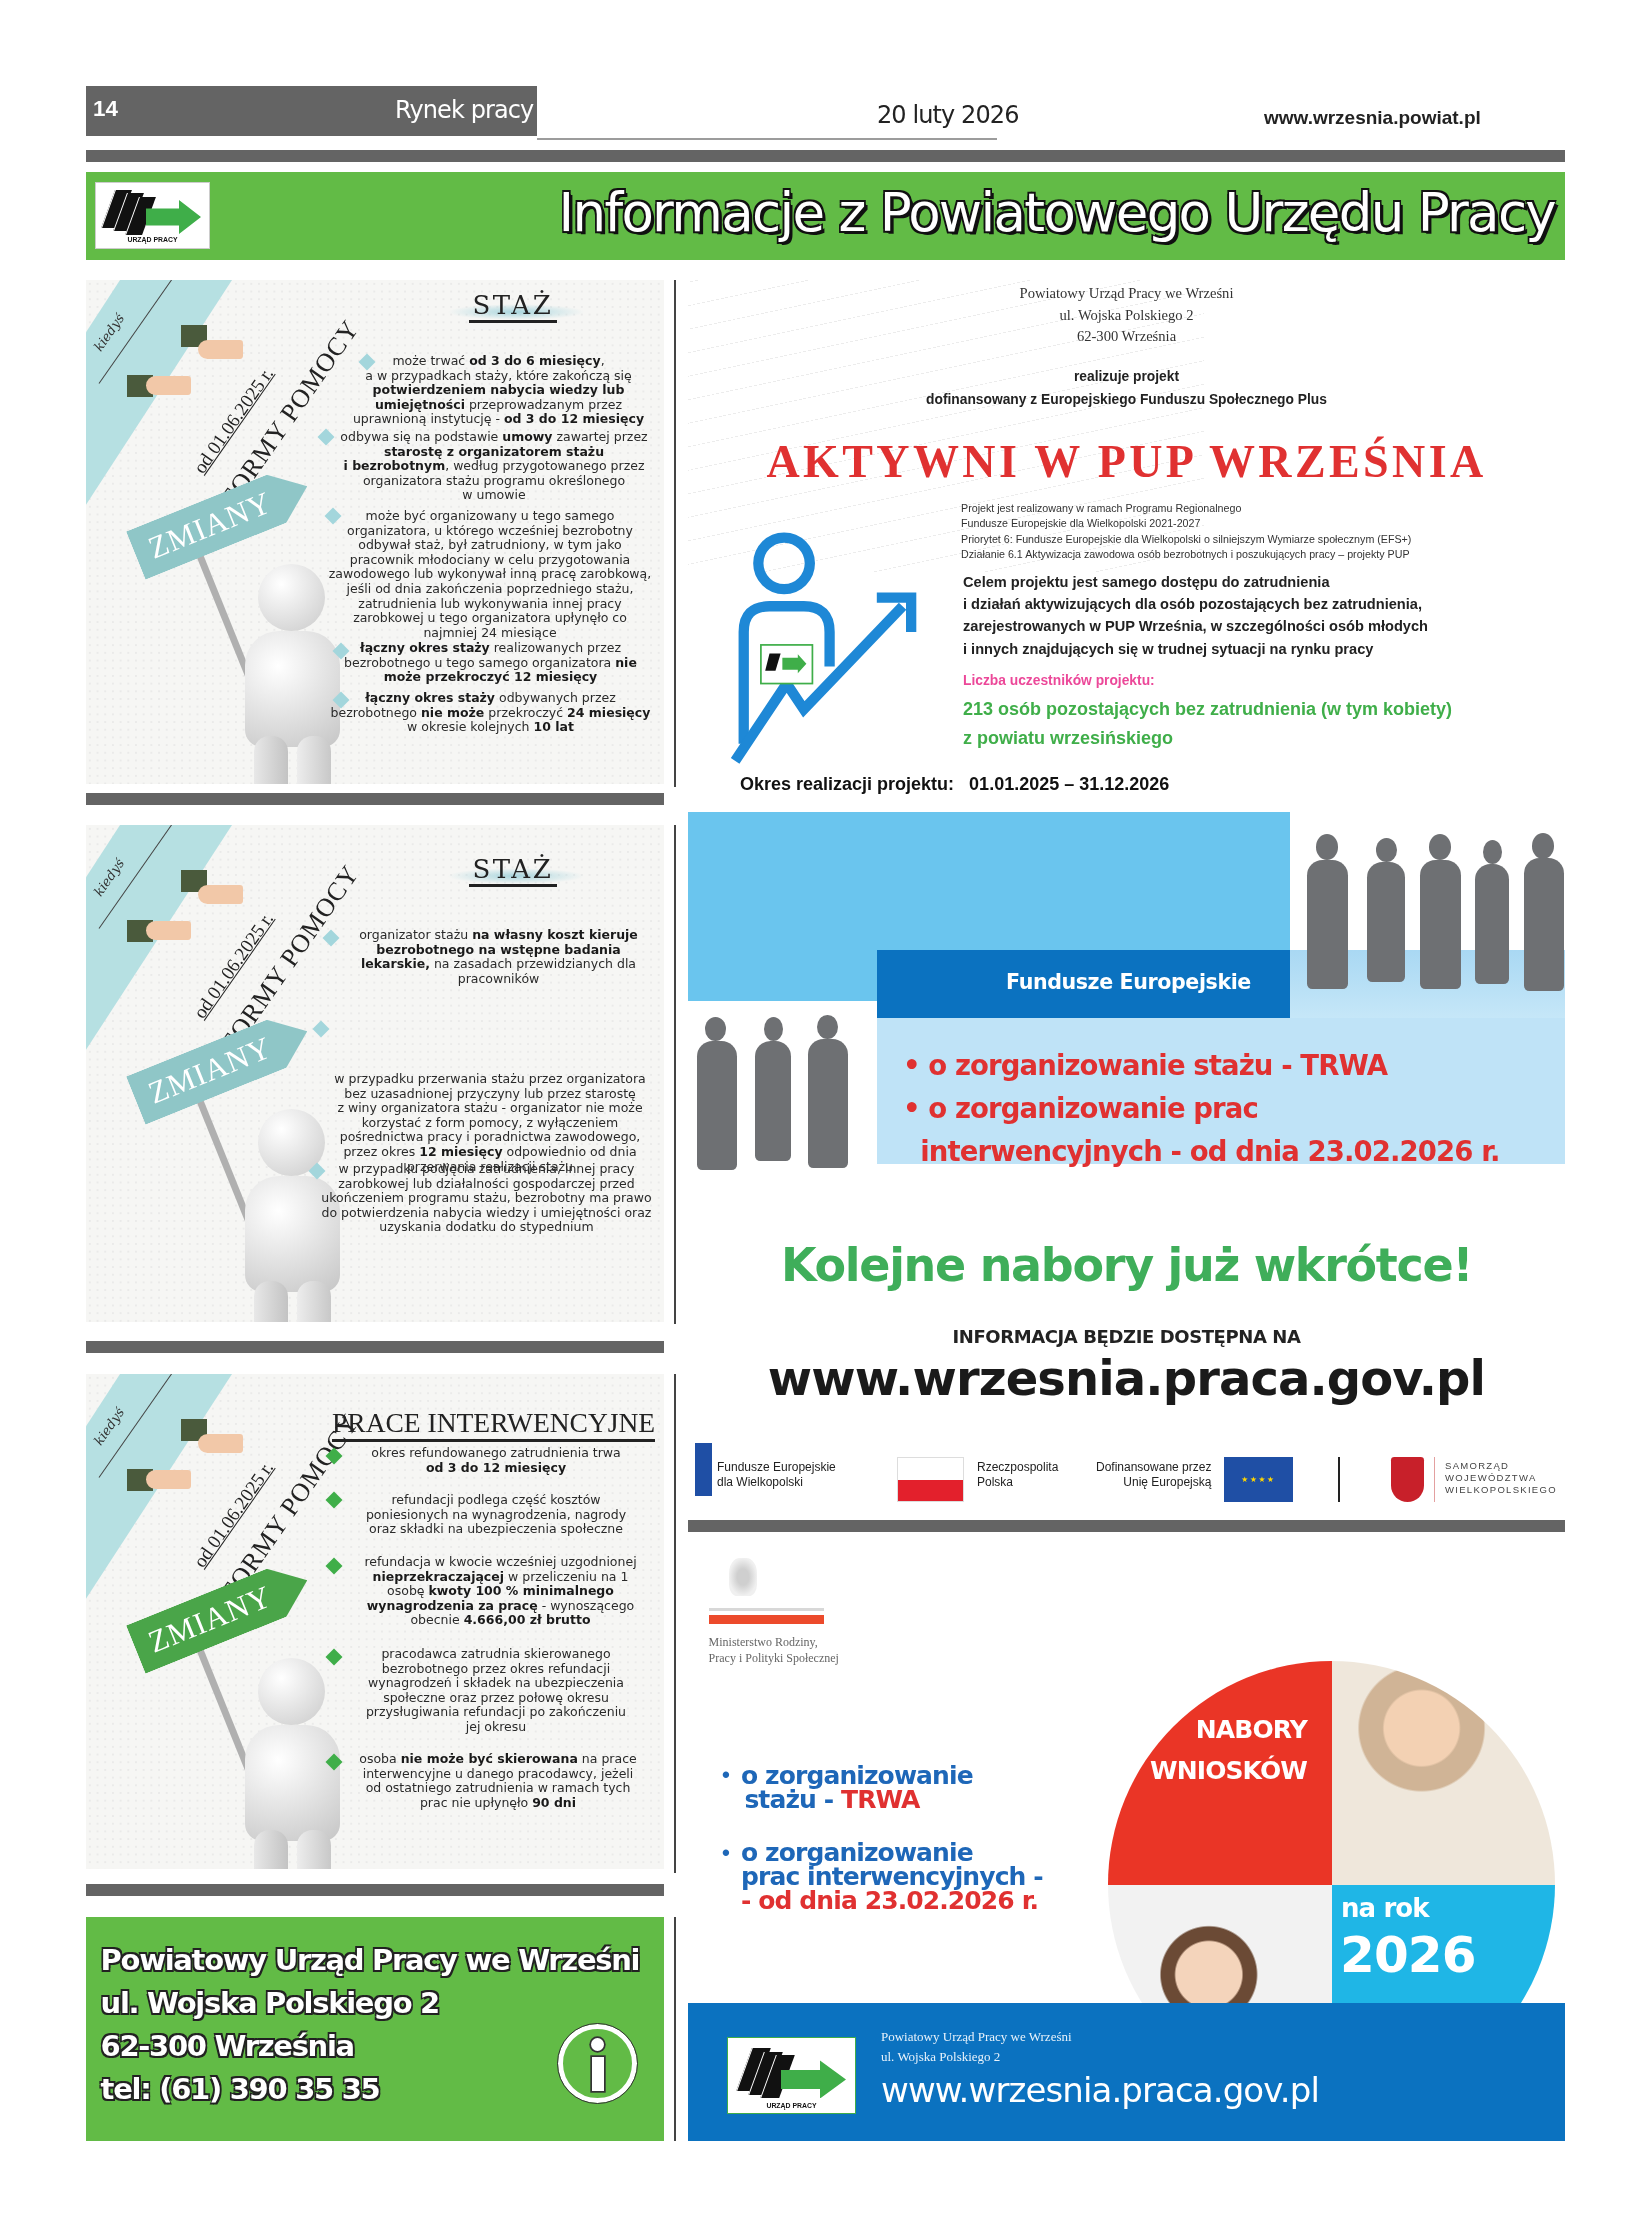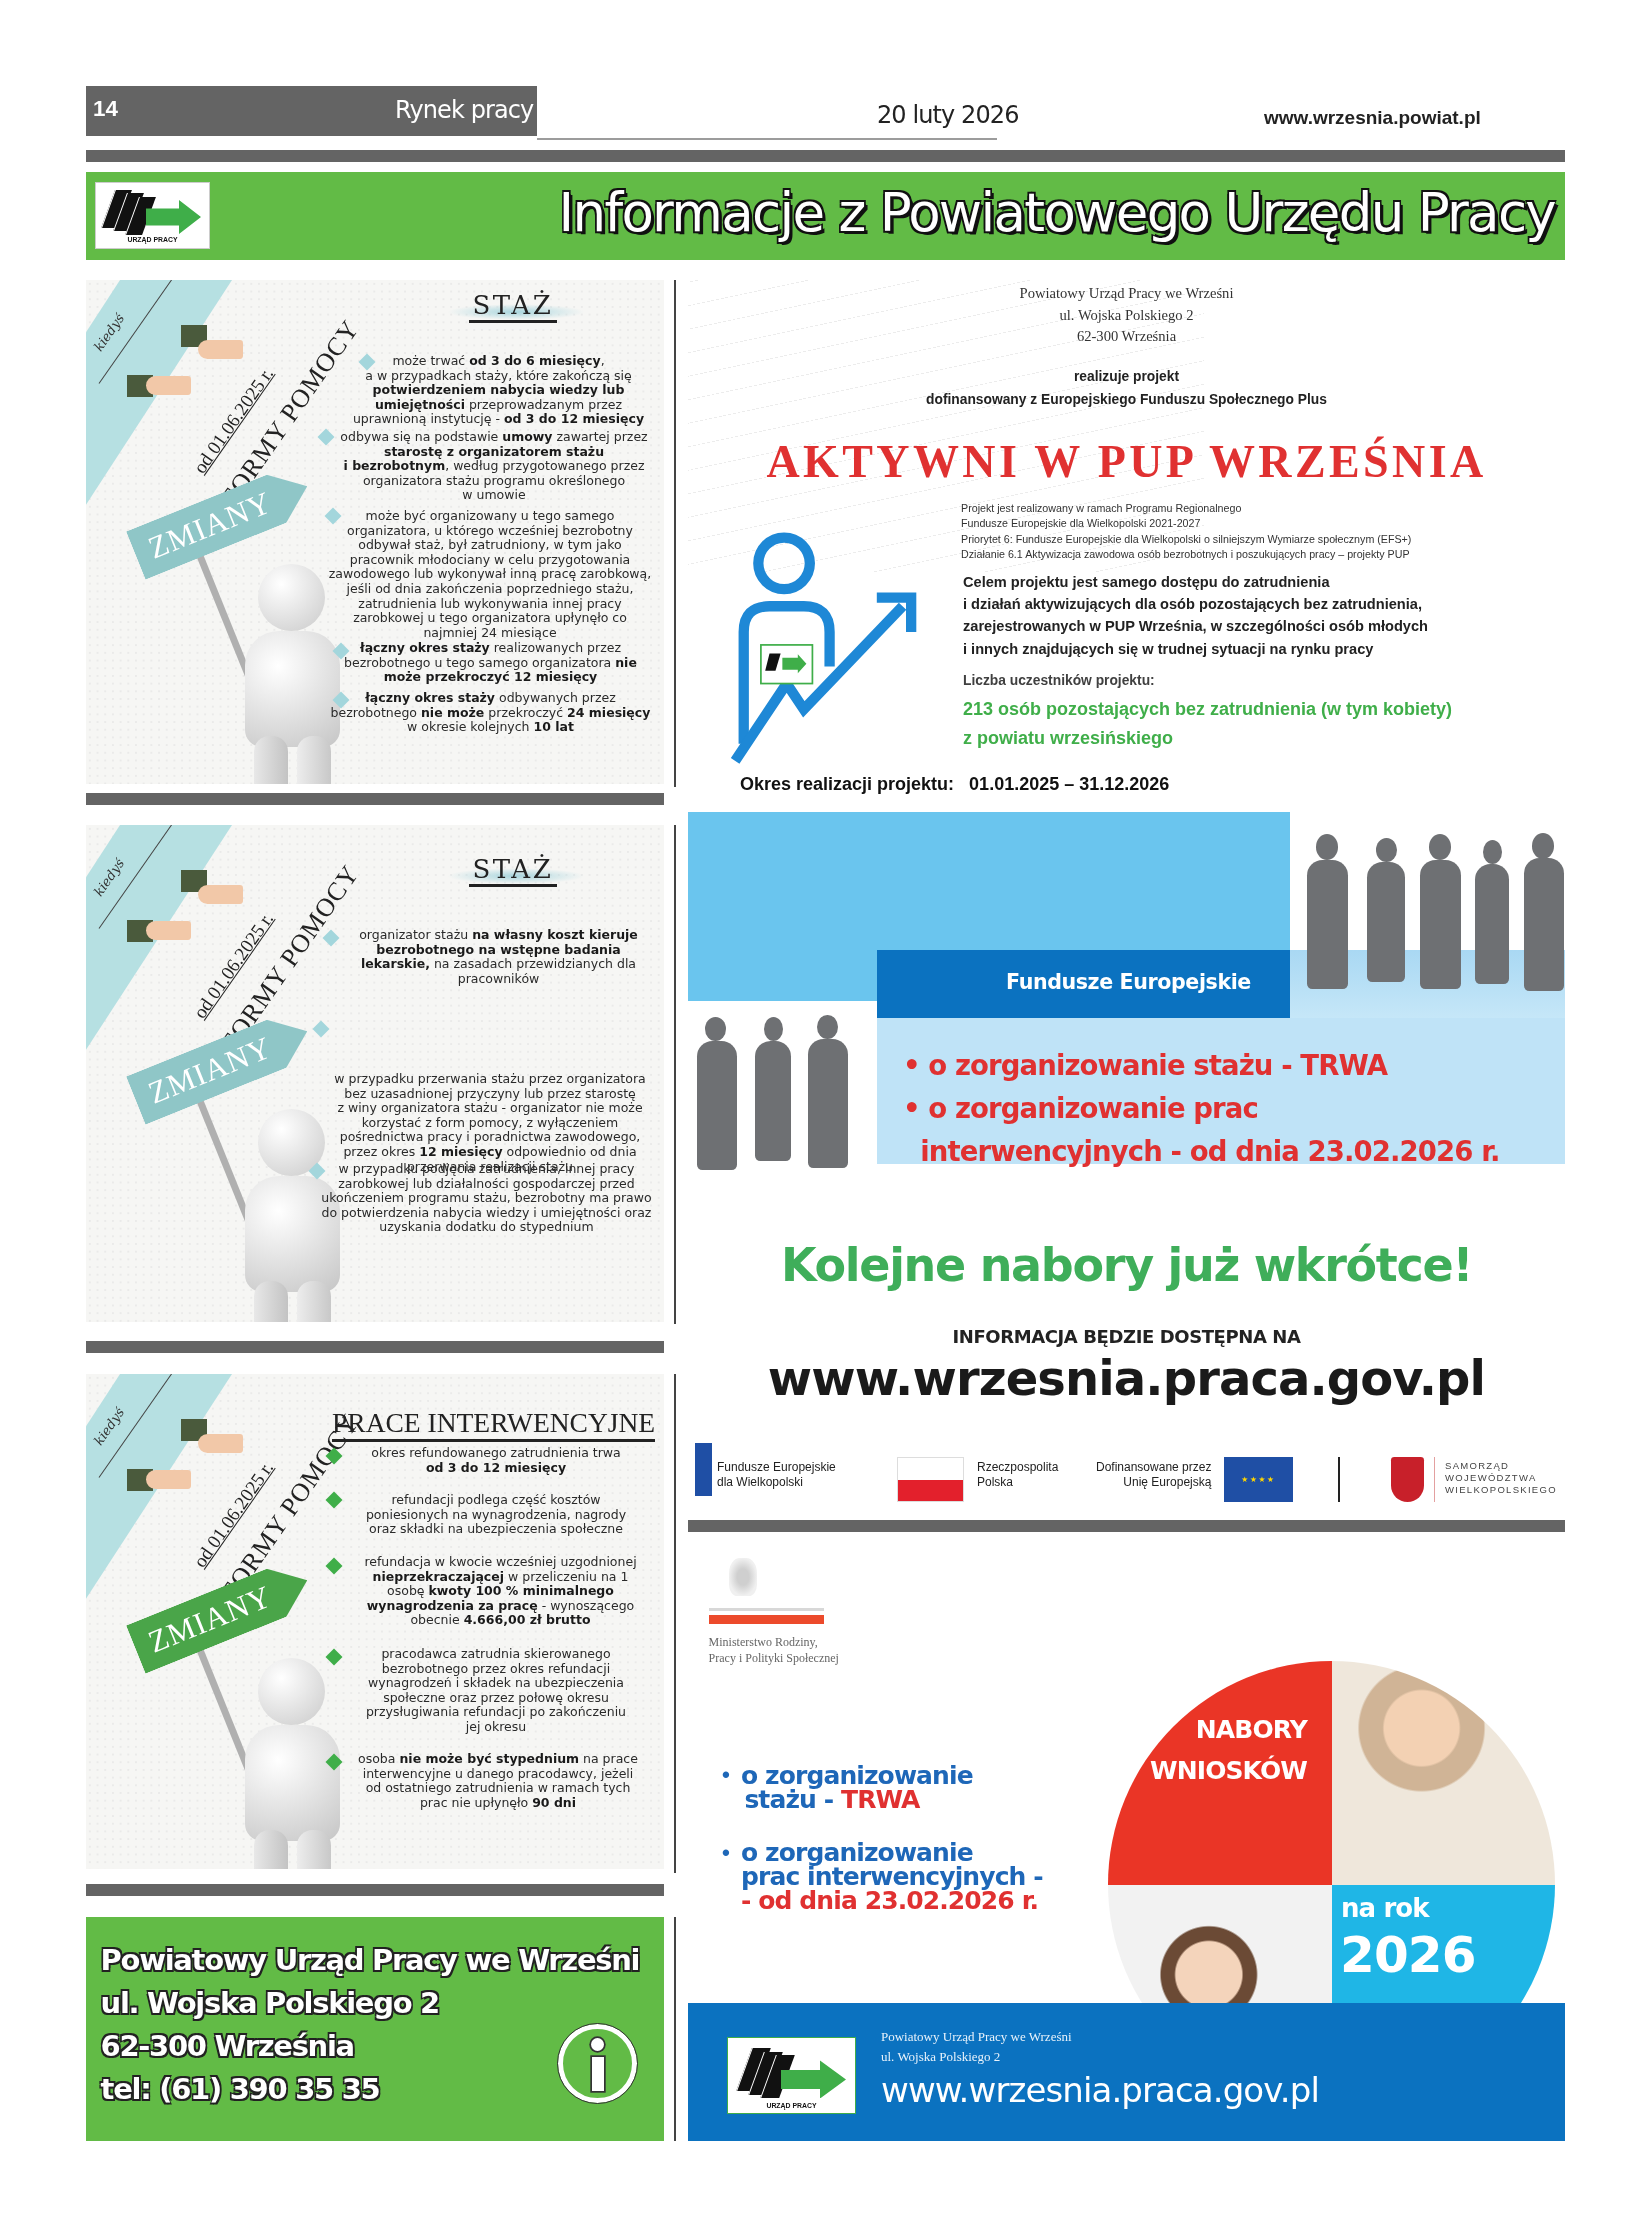--- a/index.html
+++ b/index.html
@@ -62,21 +62,21 @@
 
   
   .proj { left: 688px; top: 280px; width: 877px; height: 526px; background: #fff; overflow: hidden; }
   .proj-lines { position: absolute; left: 0; top: 0; width: 516px; height: 292px;
     background: repeating-linear-gradient(-12deg, rgba(220,220,220,.0) 0 22.4px, rgba(210,210,210,.6) 22.4px 23px); opacity: .7; }
   .serif-c { position: absolute; left: 0; width: 877px; text-align: center; font-family: "Liberation Serif", serif; font-size: 14.6px; color: #333; }
   .proj-real { position: absolute; left: 0; width: 877px; text-align: center; font-size: 13.8px; font-weight: bold; color: #222; }
   .proj-title { position: absolute; left: 0; top: 155px; width: 877px; text-align: center; font-family: Liberation Serif, serif; font-weight: bold; font-size: 46px; color: #e03131; letter-spacing: 3.4px; }
   .proj-small { position: absolute; left: 273px; font-size: 10.7px; color: #333; }
   .proj-goal { position: absolute; left: 275px; font-size: 14.6px; font-weight: bold; color: #222; line-height: 22.4px; }
-  .proj-green-sm { position: absolute; left: 275px; top: 393px; font-size: 13.8px; color: #404040; font-weight: bold; }
+  .proj-green-sm { position: absolute; left: 275px; top: 393px; font-size: 13.8px; color: #ec4899; font-weight: bold; }
   .proj-green { position: absolute; left: 275px; top: 415px; font-size: 18px; color: #3fae49; font-weight: bold; line-height: 29px; }
   .proj-period { position: absolute; left: 52px; top: 494px; font-size: 18px; font-weight: bold; color: #111; }
   .person-icon { position: absolute; left: 34px; top: 249px; width: 198px; height: 249px; }
 
   
   .nabory { left: 688px; top: 812px; width: 877px; height: 395px; background: #fff; overflow: hidden; }
   .nab-lightblue { position: absolute; left: 0; top: 0; width: 602px; height: 189px; background: #6ac5ee; }
   .nab-title { position: absolute; left: 34px; top: 52px; font-size: 41px; font-weight: bold; color: #e03131; font-family: "DejaVu Sans", sans-serif; letter-spacing: -0.9px; }
   .nab-ef { position: absolute; left: 189px; top: 138px; width: 413px; height: 69px; background: #0b72c0; }
   .nab-ef-text { position: absolute; left: 318px; top: 158px; color: #fff; font-weight: bold; font-size: 20.6px; font-family: "DejaVu Sans", sans-serif; letter-spacing: -0.4px; }
@@ -244,21 +244,21 @@
 
   <div class="diamond green" style="left:242px;top:76px;"></div>
   <div class="bullet" style="left:251px;top:72px;width:318px;">okres refundowanego zatrudnienia trwa<br><b>od 3 do 12 miesięcy</b></div>
   <div class="diamond green" style="left:242px;top:120px;"></div>
   <div class="bullet" style="left:251px;top:119px;width:318px;">refundacji podlega część kosztów<br>poniesionych na wynagrodzenia, nagrody<br>oraz składki na ubezpieczenia społeczne</div>
   <div class="diamond green" style="left:242px;top:186px;"></div>
   <div class="bullet" style="left:251px;top:181px;width:327px;">refundacja w kwocie wcześniej uzgodnionej<br><b>nieprzekraczającej</b> w przeliczeniu na 1<br>osobę <b>kwoty 100 % minimalnego<br>wynagrodzenia za pracę</b> - wynoszącego<br>obecnie <b>4.666,00 zł brutto</b></div>
   <div class="diamond green" style="left:242px;top:277px;"></div>
   <div class="bullet" style="left:251px;top:273px;width:318px;">pracodawca zatrudnia skierowanego<br>bezrobotnego przez okres refundacji<br>wynagrodzeń i składek na ubezpieczenia<br>społeczne oraz przez połowę okresu<br>przysługiwania refundacji po zakończeniu<br>jej okresu</div>
   <div class="diamond green" style="left:242px;top:382px;"></div>
-  <div class="bullet" style="left:251px;top:378px;width:322px;">osoba <b>nie może być stypednium</b> na prace<br>interwencyjne u danego pracodawcy, jeżeli<br>od ostatniego zatrudnienia w ramach tych<br>prac nie upłynęło <b>90 dni</b></div>
+  <div class="bullet" style="left:251px;top:378px;width:322px;">osoba <b>nie może być skierowana</b> na prace<br>interwencyjne u danego pracodawcy, jeżeli<br>od ostatniego zatrudnienia w ramach tych<br>prac nie upłynęło <b>90 dni</b></div>
 </div>
 <div class="abs lsep" style="top:1884px;"></div>
 
 <div class="abs contact">
   <div class="contact-line" style="top:26px;">Powiatowy Urząd Pracy we Wrześni</div>
   <div class="contact-line" style="top:69px;">ul. Wojska Polskiego 2</div>
   <div class="contact-line" style="top:112px;">62-300 Września</div>
   <div class="contact-line" style="top:155px;">tel: (61) 390 35 35</div>
   <div class="info-icon"></div>
 </div>

